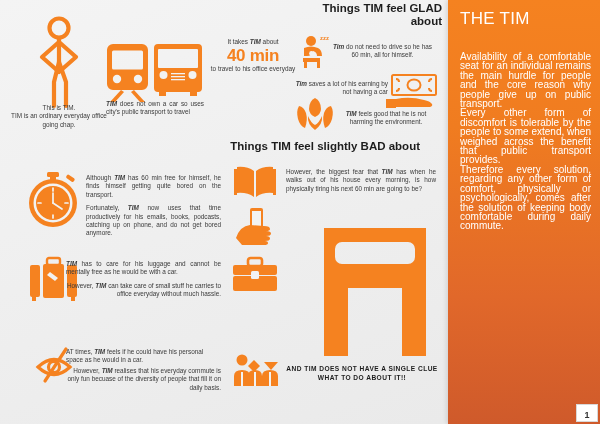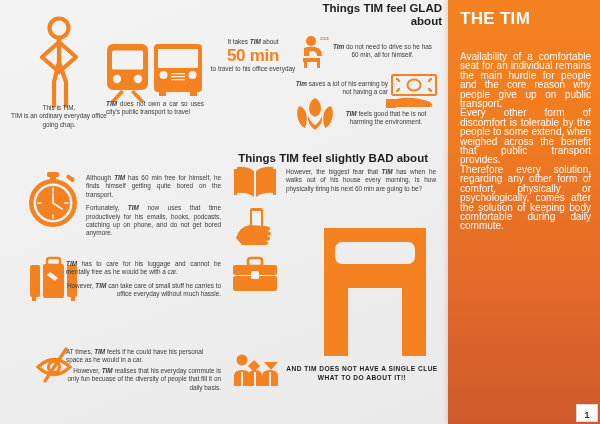--- a/index.html
+++ b/index.html
@@ -14,21 +14,21 @@
         background:linear-gradient(160deg,#f4f4f4 0%,#eeeeee 55%,#e9e9e9 100%);}
 
   
   .panel{
     position:absolute;right:0;top:0;width:152px;height:424px;
     background:linear-gradient(180deg,#f58220 0%,#f07c20 30%,#e1682a 70%,#cf5a2b 100%);
     box-shadow:-2px 0 4px rgba(0,0,0,.10);
   }
   .panel-title{
     position:absolute;left:12px;top:10px;width:132px;
-    color:#ffffff;font-weight:bold;font-size:17px;line-height:18px;
+    color:#ffffff;font-weight:normal;font-size:17px;line-height:18px;
     letter-spacing:.3px;
   }
   .panel-body{
     position:absolute;left:12px;top:52px;width:131px;
     color:#ffffff;font-size:10px;line-height:9.4px;text-align:justify;
   }
   .panel-body p{margin:0 0 0 0;}
   .page-num{
     position:absolute;right:2px;bottom:2px;width:22px;height:18px;
     background:#ffffff;border:1px solid #d8d8d8;
@@ -41,21 +41,21 @@
   .txt{position:absolute;font-size:6.4px;line-height:8.4px;color:#3a3a3a;}
   .txt p{margin:0 0 5px 0;}
   .txt p:last-child{margin-bottom:0;}
   .j{text-align:justify;}
   .c{text-align:center;}
   .r{text-align:right;}
   b{font-weight:bold;font-style:italic;}
 
   .head{position:absolute;font-weight:bold;color:#1d1d1d;text-align:right;}
   #glad-heading{left:292px;top:2px;width:150px;font-size:11.5px;line-height:13px;}
-  #bad-heading{left:128px;top:140px;width:300px;font-size:11.5px;margin-top:12px;}
+  #bad-heading{left:120px;top:140px;width:300px;font-size:11.5px;}
 
   .big-min{
     position:absolute;left:205px;top:38px;width:96px;text-align:center;
   }
   .big-min .l1{font-size:6.4px;color:#3a3a3a;line-height:8px;}
   .big-min .l2{font-size:17px;font-weight:bold;color:#f58220;line-height:19px;letter-spacing:-.3px;}
   .big-min .l3{font-size:6.4px;color:#3a3a3a;line-height:8.4px;}
 
   .bottom-line{
     position:absolute;left:286px;top:364px;width:152px;
@@ -114,21 +114,21 @@
         <rect x="36" y="48" width="7" height="4"></rect>
       </g>
     </svg>
   </div>
   <div class="txt j" style="left:106px;top:100px;width:98px;">
     <p><b>TIM</b> does not own a car so uses city's public transport to travel</p>
   </div>
 
   <div class="big-min">
     <div class="l1">It takes <b>TIM</b> about</div>
-    <div class="l2">50 min</div>
+    <div class="l2">40 min</div>
     <div class="l3">to travel to his office everyday</div>
   </div>
 
   <div class="head" id="glad-heading">Things TIM feel GLAD about</div>
 
   <div class="ico" style="left:300px;top:34px;">
     <svg width="30" height="34" viewBox="0 0 30 34">
       <g fill="#f58220">
         <circle cx="11" cy="7" r="5"></circle>
         <path d="M4 14 q7 -3 14 0 q4 2 4 8 h-5 q0 -4 -4 -5 q-1 5 -6 5 h-3 z"></path>

